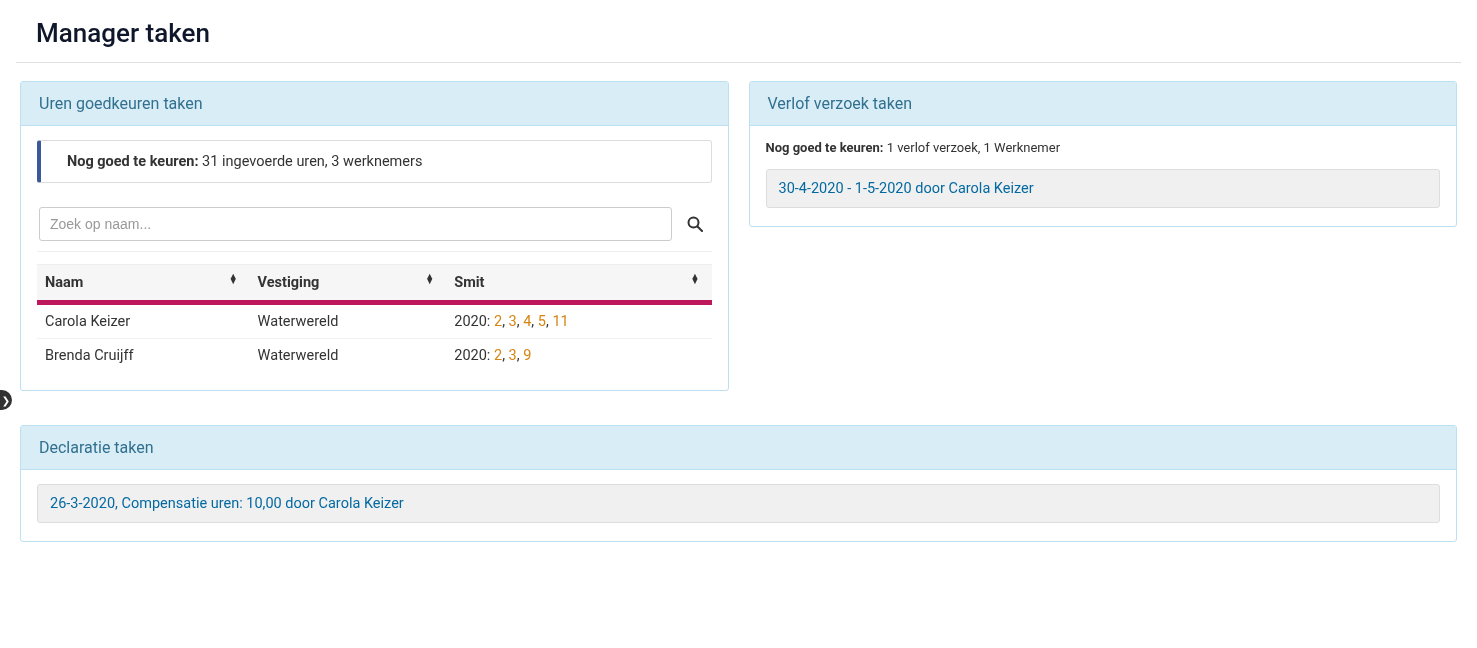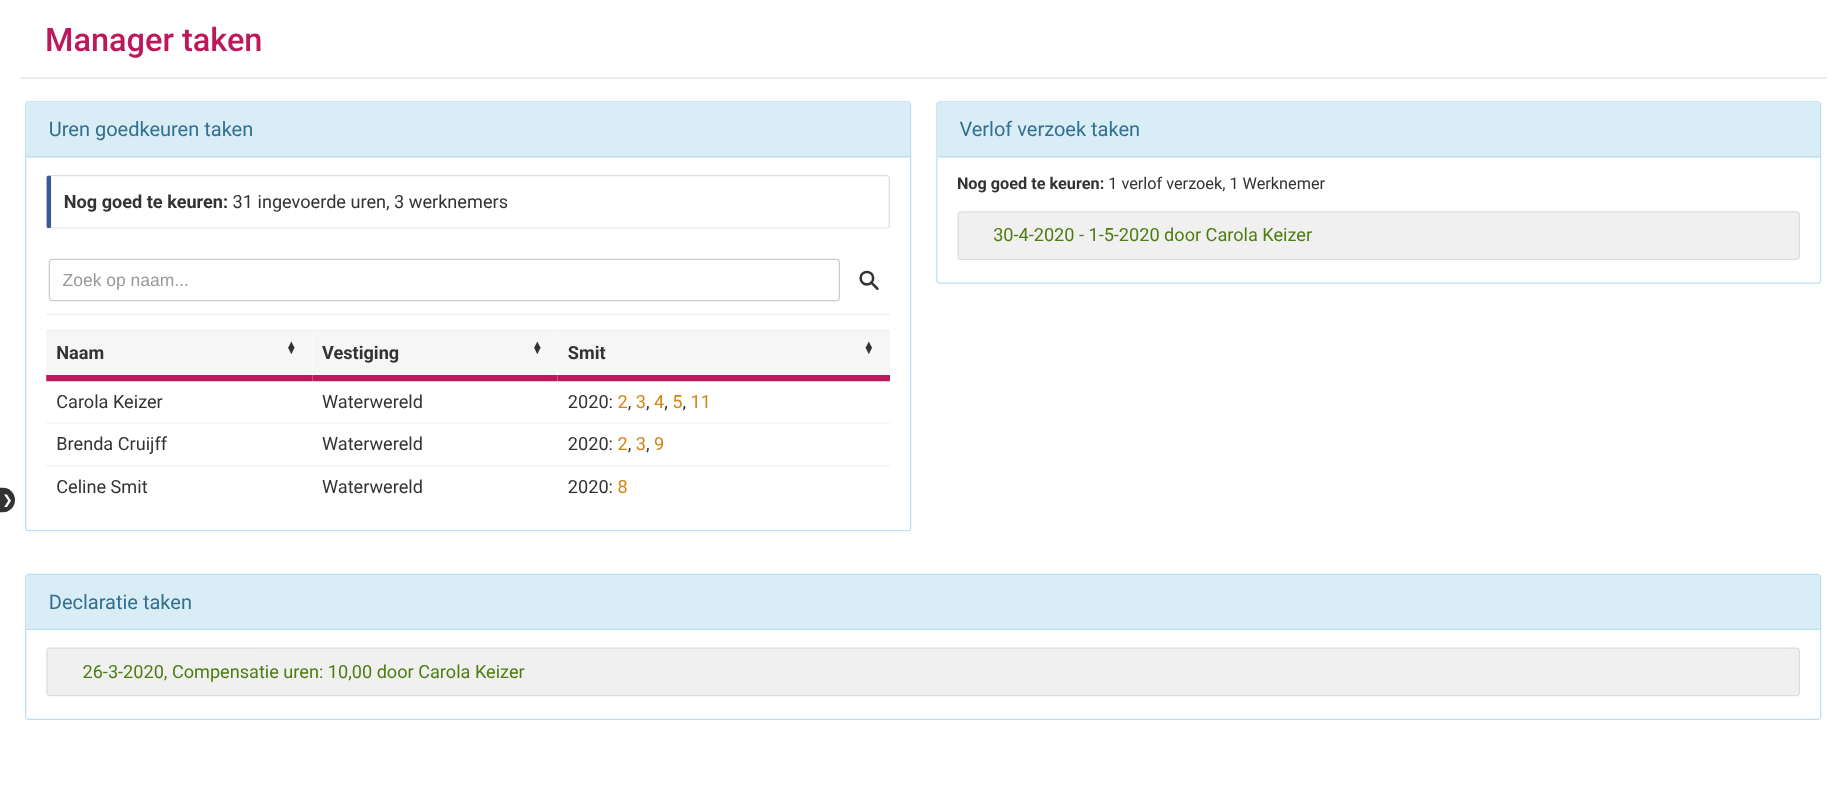--- a/index.html
+++ b/index.html
@@ -6,21 +6,21 @@
     body {
       font-family: -apple-system, BlinkMacSystemFont, "Segoe UI", Roboto, "Helvetica Neue", Arial, sans-serif;
       font-size: 14px;
       color: #333;
       background: #fff;
       padding: 0 16px;
     }
     .page-title {
       font-size: 26px;
       font-weight: 500;
-      color: #be185d;
+      color: #0f172a;
       padding: 18px 20px 14px 20px;
     }
     hr.page-divider {
       border: none;
       border-top: 1px solid #e0e0e0;
       margin-bottom: 18px;
     }
     .layout {
       display: flex;
       gap: 20px;
@@ -42,21 +42,21 @@
       font-weight: 400;
       padding: 12px 18px;
     }
     .panel-body {
       padding: 14px 16px 18px 16px;
     }
     .alert-bar {
       border: 1px solid #ddd;
       border-left: 4px solid #3b5998;
       border-radius: 3px;
-      padding: 12px 10px;
+      padding: 12px 26px;
       margin-bottom: 24px;
       font-size: 14.5px;
     }
     .alert-bar strong { font-weight: 700; }
     .search-row {
       display: flex;
       align-items: center;
       gap: 8px;
       margin-bottom: 10px;
       padding: 0 2px;
@@ -125,23 +125,23 @@
     .approve-line strong { font-weight: 700; }
     .sub-heading {
       font-weight: 700;
       font-size: 14.5px;
       margin-bottom: 6px;
     }
     .gray-item {
       background: #f0f0f0;
       border: 1px solid #ddd;
       border-radius: 3px;
-      padding: 10px 28px;
-      font-size: 14.5px;
-      color: #4d7c0f;
+      padding: 10px 12px;
+      font-size: 14.5px;
+      color: #0369a1;
       cursor: pointer;
     }
     .panel-full { margin: 0 4px 30px 4px; }
     .left-edge-badge {
       position: fixed;
       left: 0;
       top: 390px;
       width: 12px;
       height: 20px;
       background: #333;
@@ -212,25 +212,20 @@
               <tr>
                 <td>Carola Keizer</td>
                 <td>Waterwereld</td>
                 <td><span>2020: </span><a class="week-link">2</a><span class="week-sep">, </span><a class="week-link">3</a><span class="week-sep">, </span><a class="week-link">4</a><span class="week-sep">, </span><a class="week-link">5</a><span class="week-sep">, </span><a class="week-link">11</a></td>
               </tr>
               <tr>
                 <td>Brenda Cruijff</td>
                 <td>Waterwereld</td>
                 <td><span>2020: </span><a class="week-link">2</a><span class="week-sep">, </span><a class="week-link">3</a><span class="week-sep">, </span><a class="week-link">9</a></td>
               </tr>
-              <tr>
-                <td>Celine Smit</td>
-                <td>Waterwereld</td>
-                <td><span>2020: </span><a class="week-link">8</a></td>
-              </tr>
             </tbody>
         </table>
 
       </div>
     </section>
 
   </div>
   <div class="col-right">
 
     <section class="panel">

